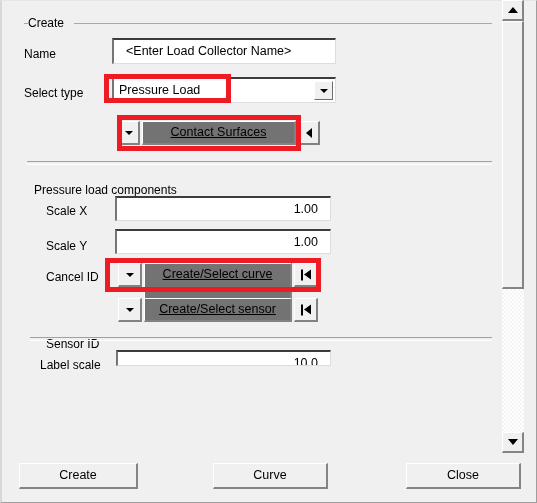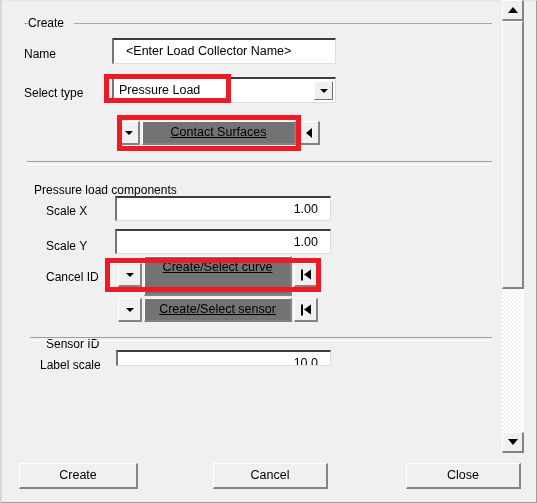--- a/index.html
+++ b/index.html
@@ -319,21 +319,21 @@
 
     <div class="field-label" style="left:40px; top:237px;">Scale Y</div>
     <div class="textbox right" style="left:109px; top:227px; width:216px; height:25px;">
       <span class="tval">1.00</span>
     </div>
 
     <div class="field-label" style="left:40px; top:268px;">Cancel ID</div>
     <div class="stub" style="left:112px; top:261px; width:24px; height:24px;">
       <span class="tri-down" style="margin-left:-4px; margin-top:-2px;"></span>
     </div>
-    <div class="btn3d yellow" style="left:138px; top:254px; width:148px; height:40px; line-height:21px;">
+    <div class="btn3d yellow" style="left:138px; top:261px; width:148px; height:40px; line-height:21px;">
       <span class="blabel">Create/Select curve</span>
     </div>
     <div class="btn3d" style="left:288px; top:261px; width:24px; height:24px;">
       <span class="glyph-first">
         <span class="bar"></span>
           <span class="tri"></span>
       </span>
     </div>
 
     <div class="field-label" style="left:40px; top:303px;margin-top:32px;">Sensor ID</div>
@@ -369,16 +369,16 @@
     </div>
     <div class="sb-track" style="top:21px; height:411px;"></div>
     <div class="sb-thumb" style="top:21px; height:268px;"></div>
     <div class="sb-btn" style="top:432px;">
       <span class="sb-arrow-down"></span>
     </div>
   </div>
 
   <div id="button-bar">
     <div class="bottom-btn" style="left:19px; width:119px;">Create</div>
-    <div class="bottom-btn" style="left:213px; width:115px;">Cancel</div>
+    <div class="bottom-btn" style="left:213px; width:115px;">Curve</div>
     <div class="bottom-btn" style="left:406px; width:115px;">Close</div>
   </div>
 </div>
 
 </body></html>

